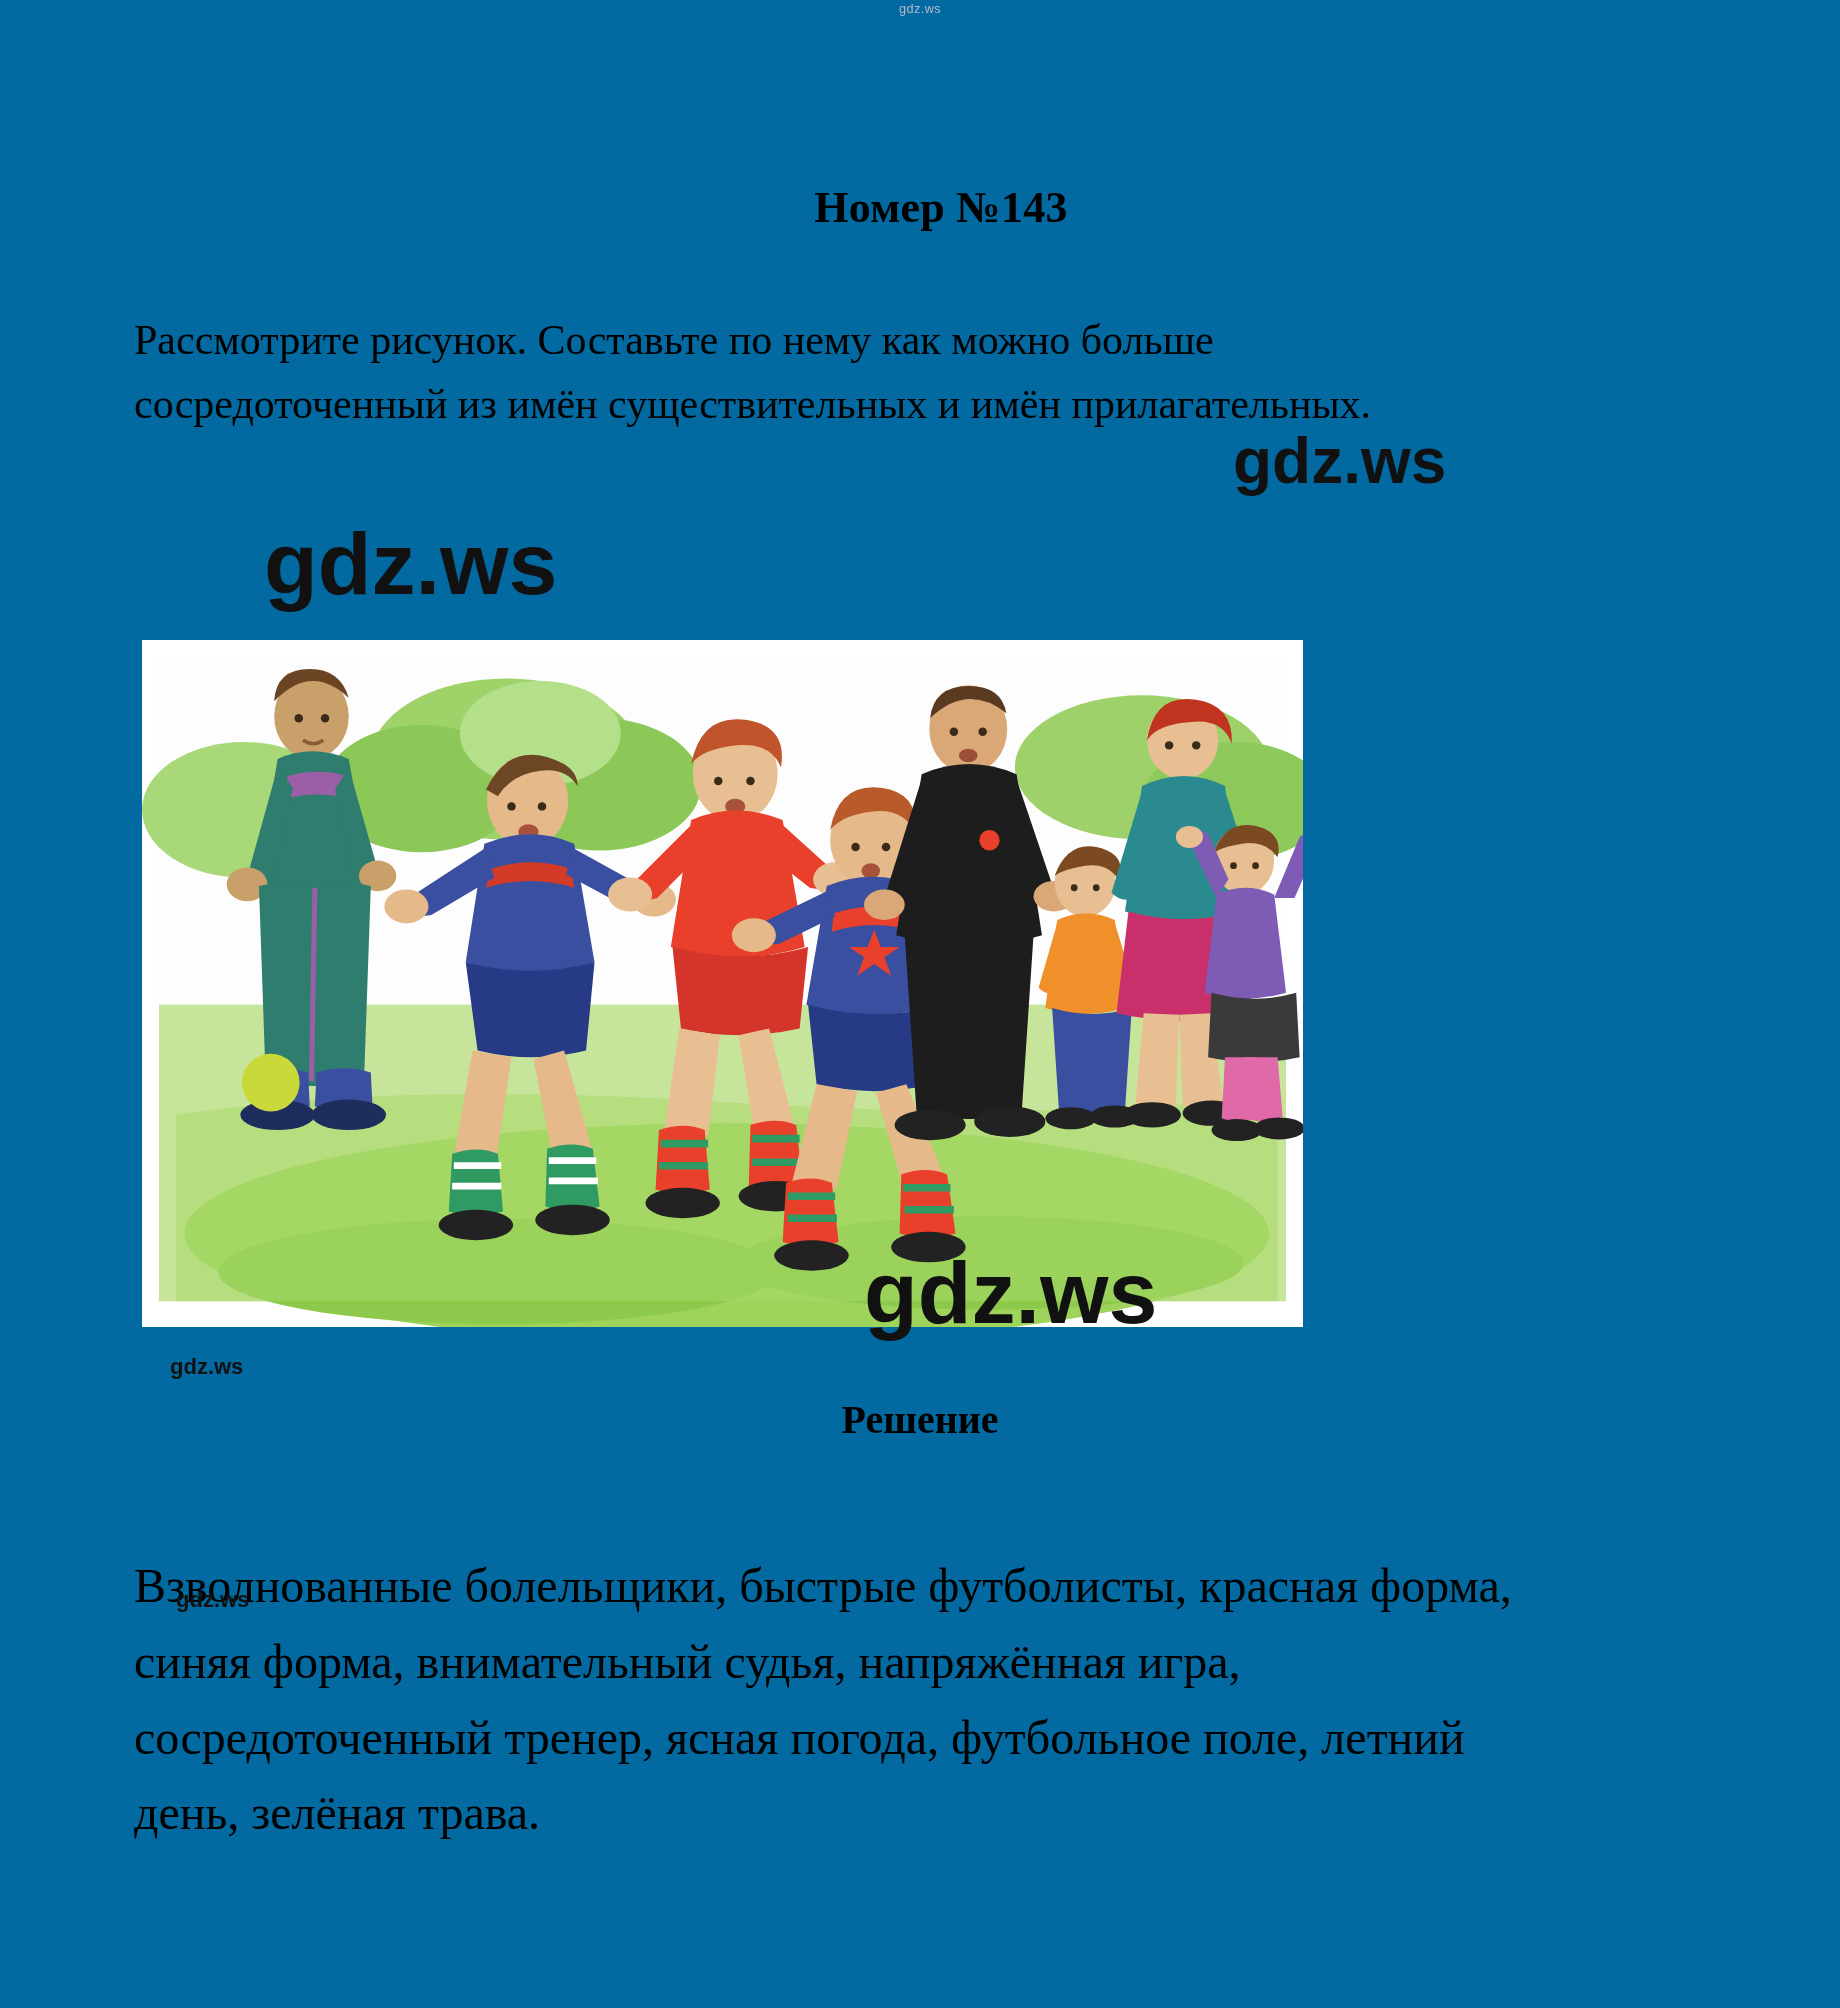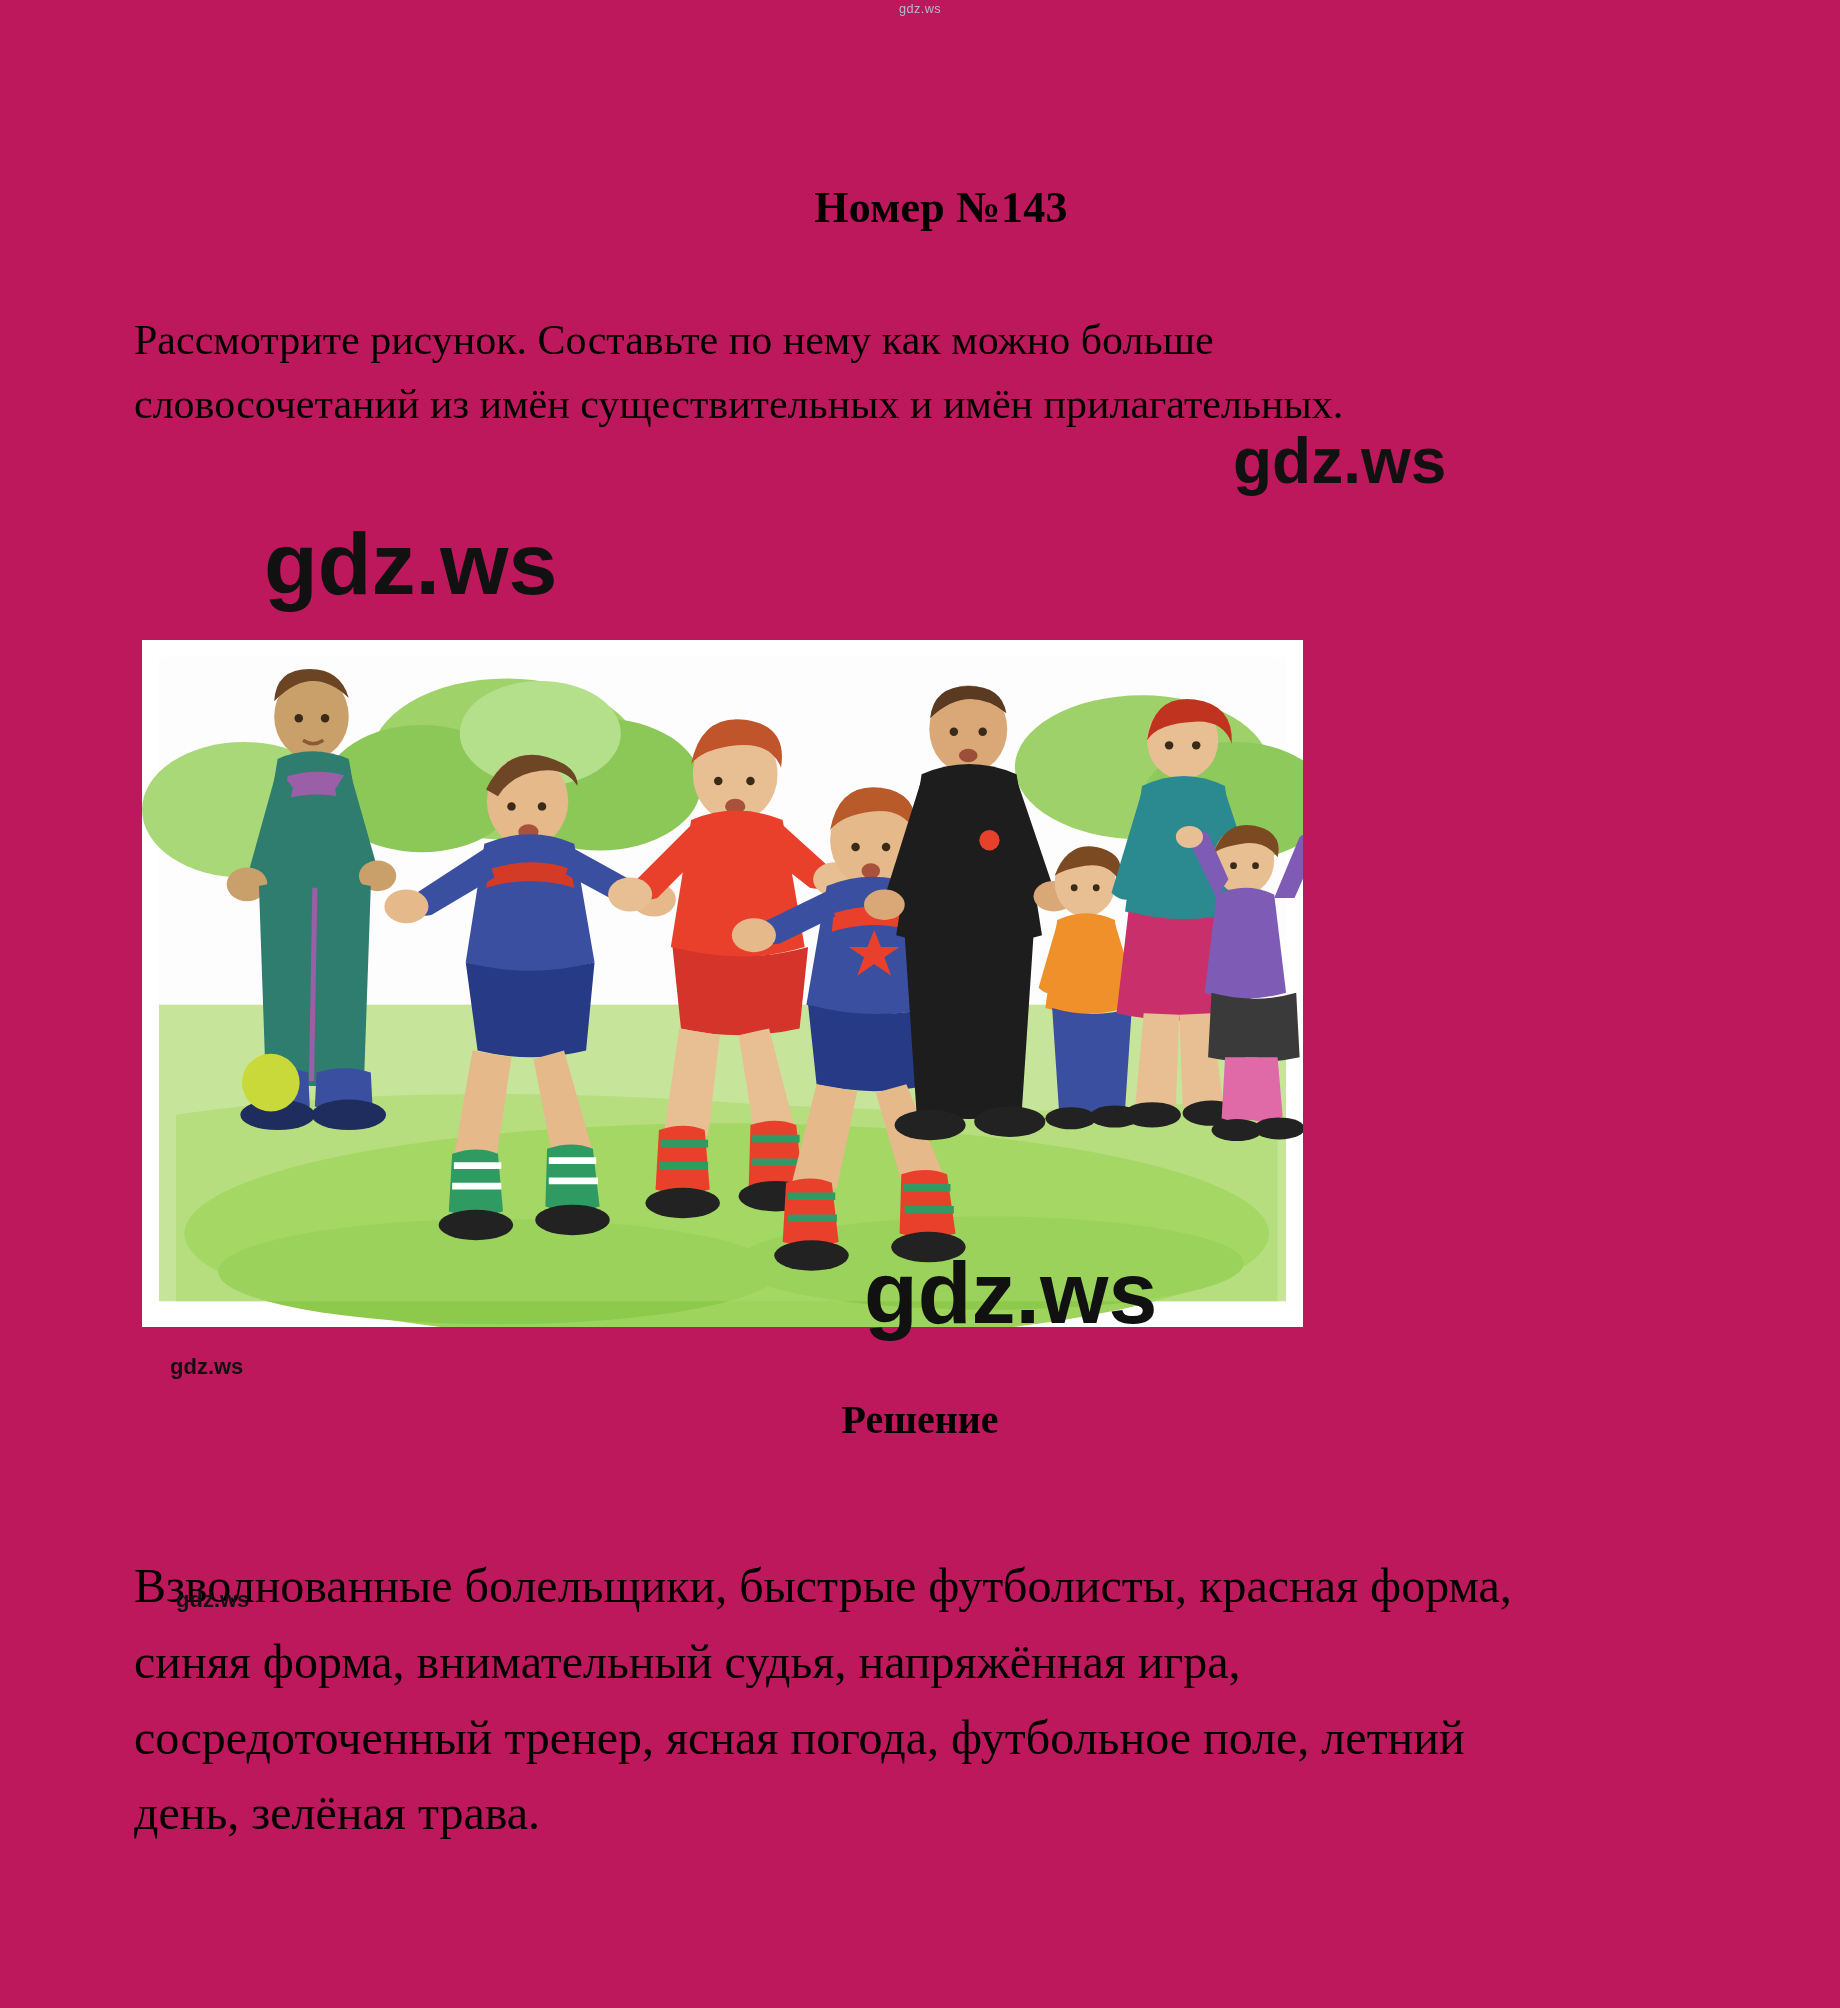--- a/index.html
+++ b/index.html
@@ -12,21 +12,21 @@
     height: 2009px;
     position: relative;
     font-family: "Liberation Serif", serif;
     color: #000000;
     overflow: hidden;
   }
 
   .page {
     position: absolute;
     inset: 0;
-    background: #be185d;
+    background: #0369a1;
   }
 
   
   .top-mark {
     position: absolute;
     top: 1.7px;
     left: 0;
     width: 100%;
     text-align: center;
     font-family: "Liberation Sans", sans-serif;
@@ -107,21 +107,21 @@
 </style>
 </head>
 <body>
 
 <div class="page">
 
   <div class="top-mark">gdz.ws</div>
 
   <h1 class="title">Номер №143</h1>
 
-  <p class="task-text">Рассмотрите рисунок. Составьте по нему как можно больше словосочетаний из имён существительных и имён прилагательных.</p>
+  <p class="task-text">Рассмотрите рисунок. Составьте по нему как можно больше сосредоточенный из имён существительных и имён прилагательных.</p>
 
   <div class="illustration">
     <svg class="scene" viewBox="0 0 1370 810" preserveAspectRatio="xMidYMid meet">
 
       <rect x="0" y="0" width="1370" height="810" fill="#ffffff"></rect>
       <g opacity="0.10">
         <rect x="30" y="20" width="1300" height="14" fill="#8aa0c8"></rect>
         <rect x="30" y="60" width="1260" height="14" fill="#8aa0c8"></rect>
         <rect x="30" y="100" width="1180" height="14" fill="#8aa0c8"></rect>
         <rect x="700" y="560" width="600" height="12" fill="#8aa0c8"></rect>

